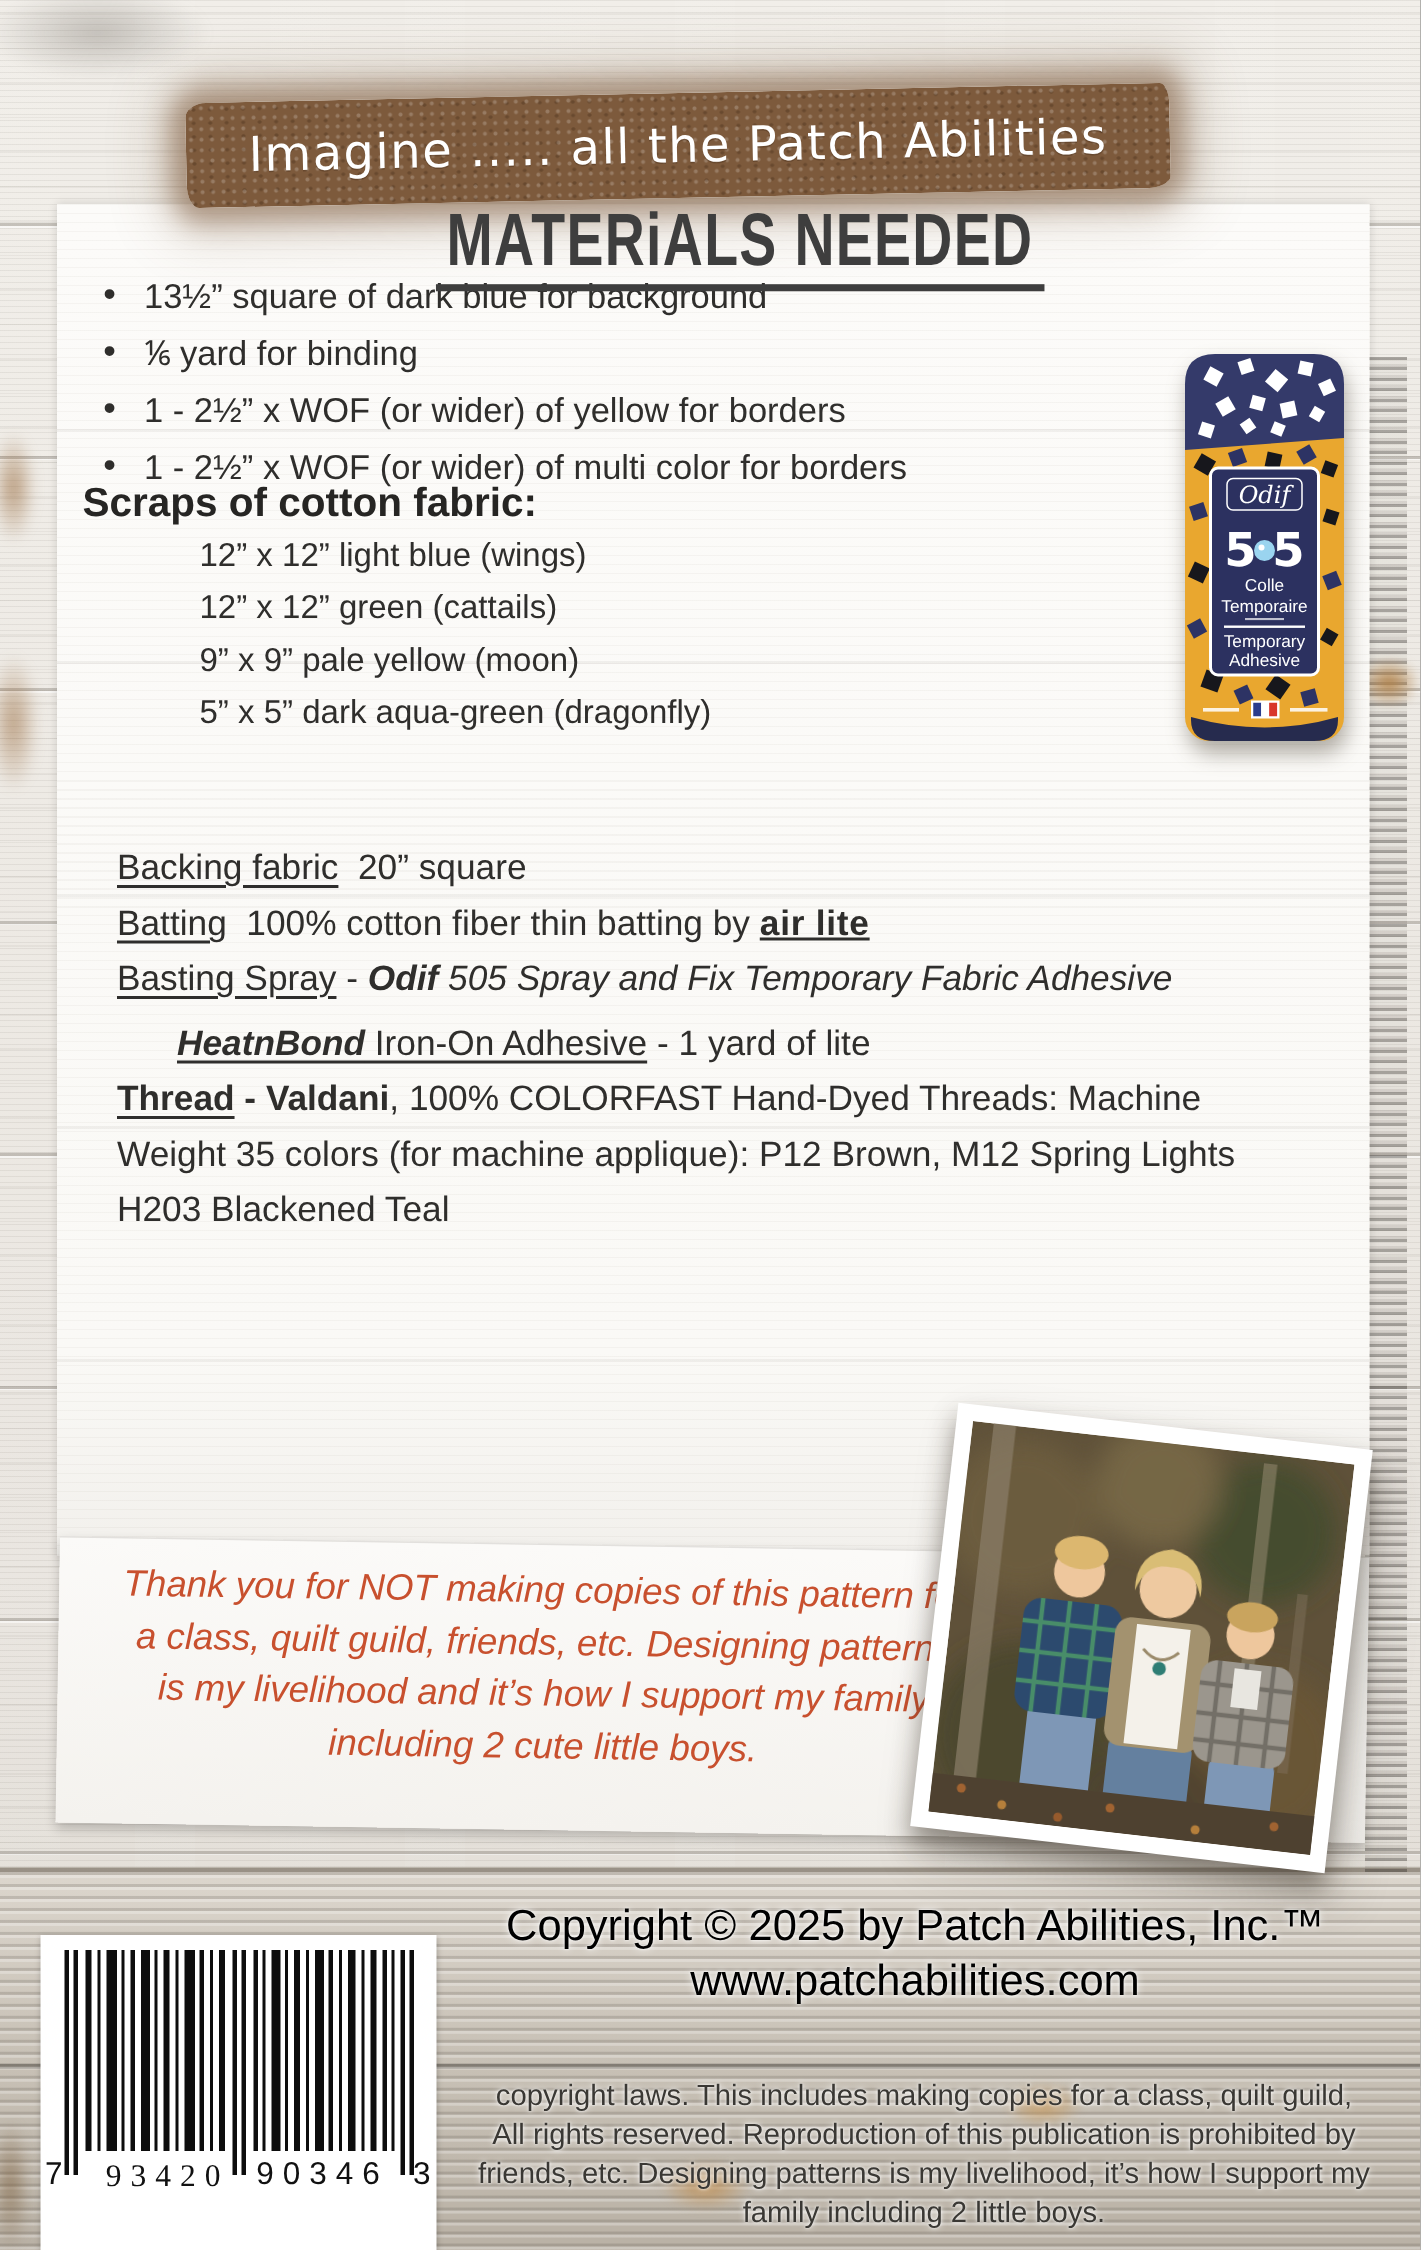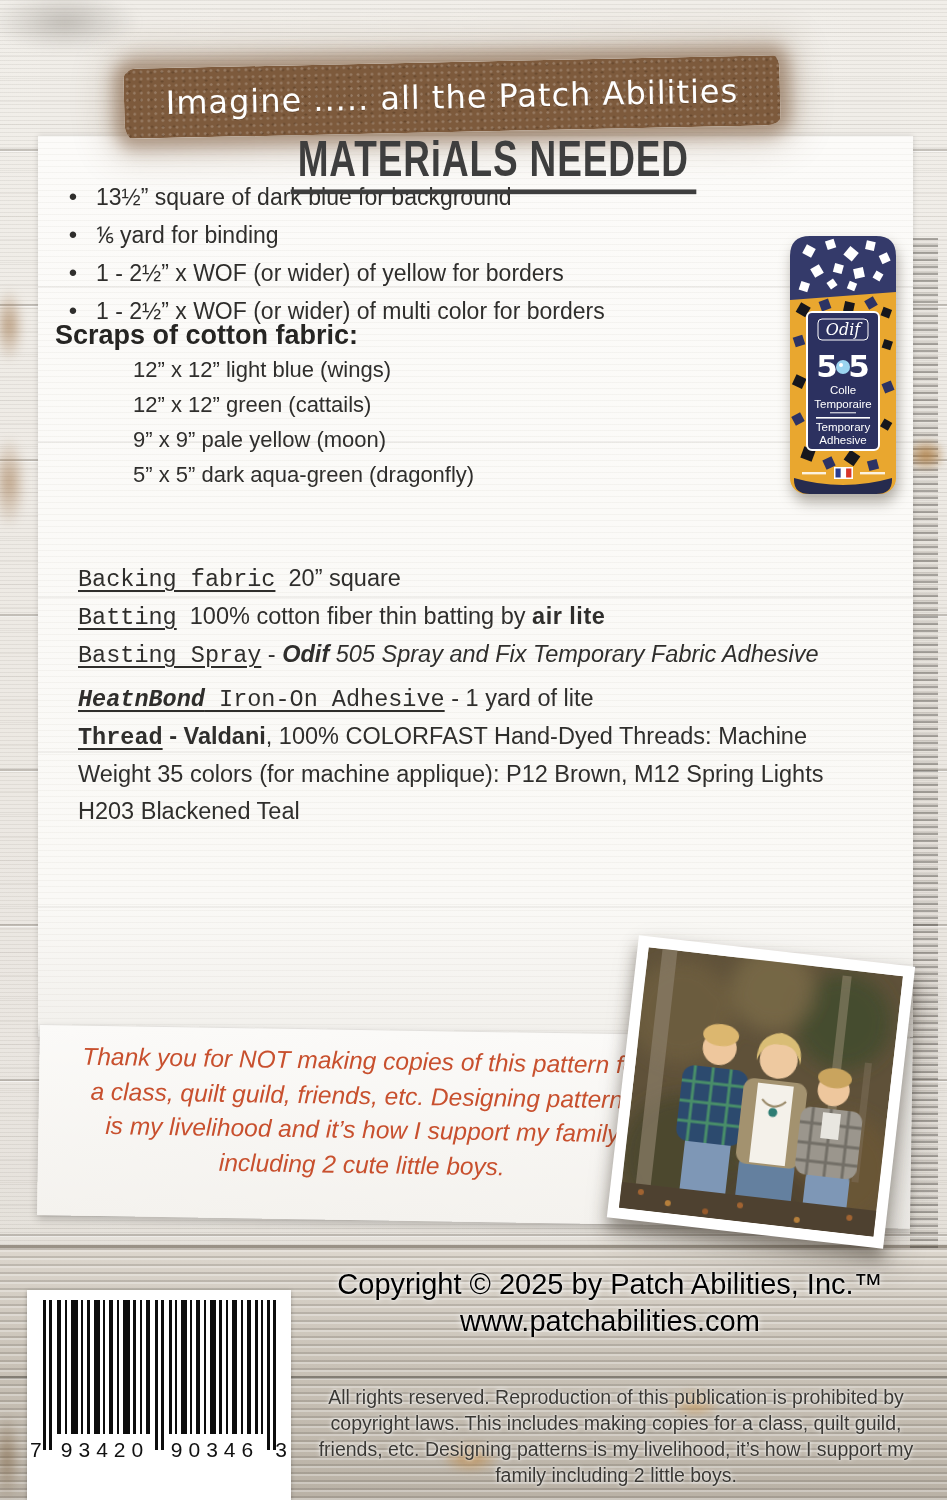--- a/index.html
+++ b/index.html
@@ -75,26 +75,26 @@
       linear-gradient(180deg,#fcfbf9 0%,#faf9f6 85%,#f2f0ec 100%);
     box-shadow:0 0 6px rgba(0,0,0,0.14);
   }
   .bullets{position:absolute;left:50px;top:178px;z-index:3;}
   .bullets .row{display:flex;line-height:38px;font-size:23px;}
   .bullets .dot{width:46px;text-align:center;font-size:24px;color:#2f2e2c;}
   .scraps-title{position:absolute;left:55px;top:320px;z-index:3;font-weight:bold;font-size:27px;color:#262523;}
   .scraps{position:absolute;left:133px;top:352px;z-index:3;font-size:22px;line-height:35px;}
   .details{position:absolute;left:78px;top:560px;width:800px;z-index:3;font-size:23.5px;}
   .dline{line-height:37px;white-space:pre-wrap;}
-  .dline.mt{margin-top:6px;}
-  .u{text-decoration:underline;text-underline-offset:4px;text-decoration-thickness:2px;font-family:Liberation Mono, monospace;}
+  .dline.mt{margin-top:6px;margin-left:40px;}
+  .u{text-decoration:underline;text-underline-offset:4px;text-decoration-thickness:2px;}
   .b{font-weight:bold;}
   .i{font-style:italic;}
   .bi{font-weight:bold;font-style:italic;}
-  .brandsm{font-weight:bold;letter-spacing:0.5px;}
+  .brandsm{font-weight:bold;letter-spacing:0.5px;text-decoration:underline;}
   
   .notice-paper{
     position:absolute;left:40px;top:1024px;width:873px;height:190px;z-index:3;
     transform:rotate(0.9deg);transform-origin:left top;
     background:linear-gradient(180deg,#fbfaf8,#f4f2ee);
     border-top:1px solid rgba(0,0,0,0.07);
     box-shadow:0 4px 8px rgba(0,0,0,0.20);
   }
   .notice{
     position:absolute;left:18px;top:14px;width:612px;text-align:center;
@@ -116,21 +116,21 @@
     text-shadow:0 0 6px #fff,0 0 2px #fff;}
   .legal{position:absolute;left:302px;top:1384px;width:628px;text-align:center;z-index:2;
     font-size:19.5px;line-height:26px;color:#3a3834;
     text-shadow:0 0 5px rgba(255,255,255,.9),0 0 2px rgba(255,255,255,.9);}
   
   .barcode{position:absolute;left:27px;top:1290px;width:264px;height:210px;background:#fff;z-index:3;
     box-shadow:0 1px 4px rgba(0,0,0,.25);}
   .barcode svg{position:absolute;left:0;top:10px;}
   .bc-digit{position:absolute;font-size:21px;color:#111;top:148px;font-family:"Liberation Sans",sans-serif;}
   .bc-lead{left:3px;}
-  .bc-g1{left:30px;width:96px;text-align:center;letter-spacing:6px;}
+  .bc-g1{left:30px;width:96px;text-align:right;letter-spacing:6px;font-family:Liberation Serif, serif;}
   .bc-g2{left:140px;width:96px;text-align:center;letter-spacing:6px;}
   .bc-trail{right:4px;}
 </style>
 </head>
 <body>
 
 <div class="page">
 
   <div class="wood"></div>
   <div class="wood-bottom"></div>
@@ -336,22 +336,22 @@
       </g>
     </svg>
   </div>
 
   <div class="copyright">
     <div>Copyright © 2025 by Patch Abilities, Inc.™</div>
     <div>www.patchabilities.com</div>
   </div>
 
   <div class="legal">
+    <div>copyright laws.  This includes making copies for a class, quilt guild,</div>
     <div>All rights reserved.  Reproduction of this publication is prohibited by</div>
-    <div>copyright laws.  This includes making copies for a class, quilt guild,</div>
     <div>friends, etc.  Designing patterns is my livelihood, it’s how I support my</div>
     <div>family including 2 little boys.</div>
   </div>
 
   <div class="barcode">
     <svg width="264" height="156" viewBox="0 0 264 156">
       <g fill="#0d0d0d">
         <rect x="16" y="0" width="3" height="150"></rect>
           <rect x="22" y="0" width="3" height="150"></rect>
         <rect x="30" y="0" width="4" height="134"></rect>

